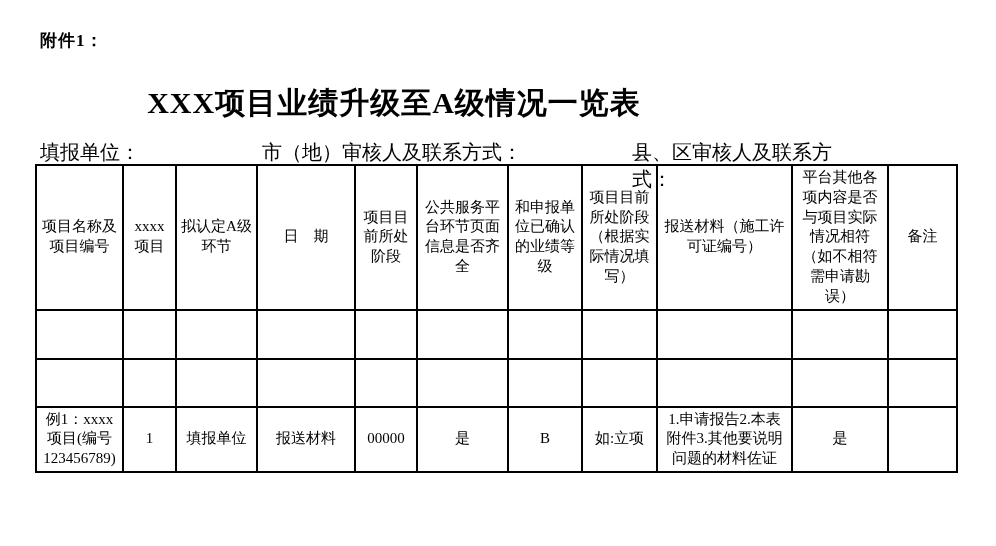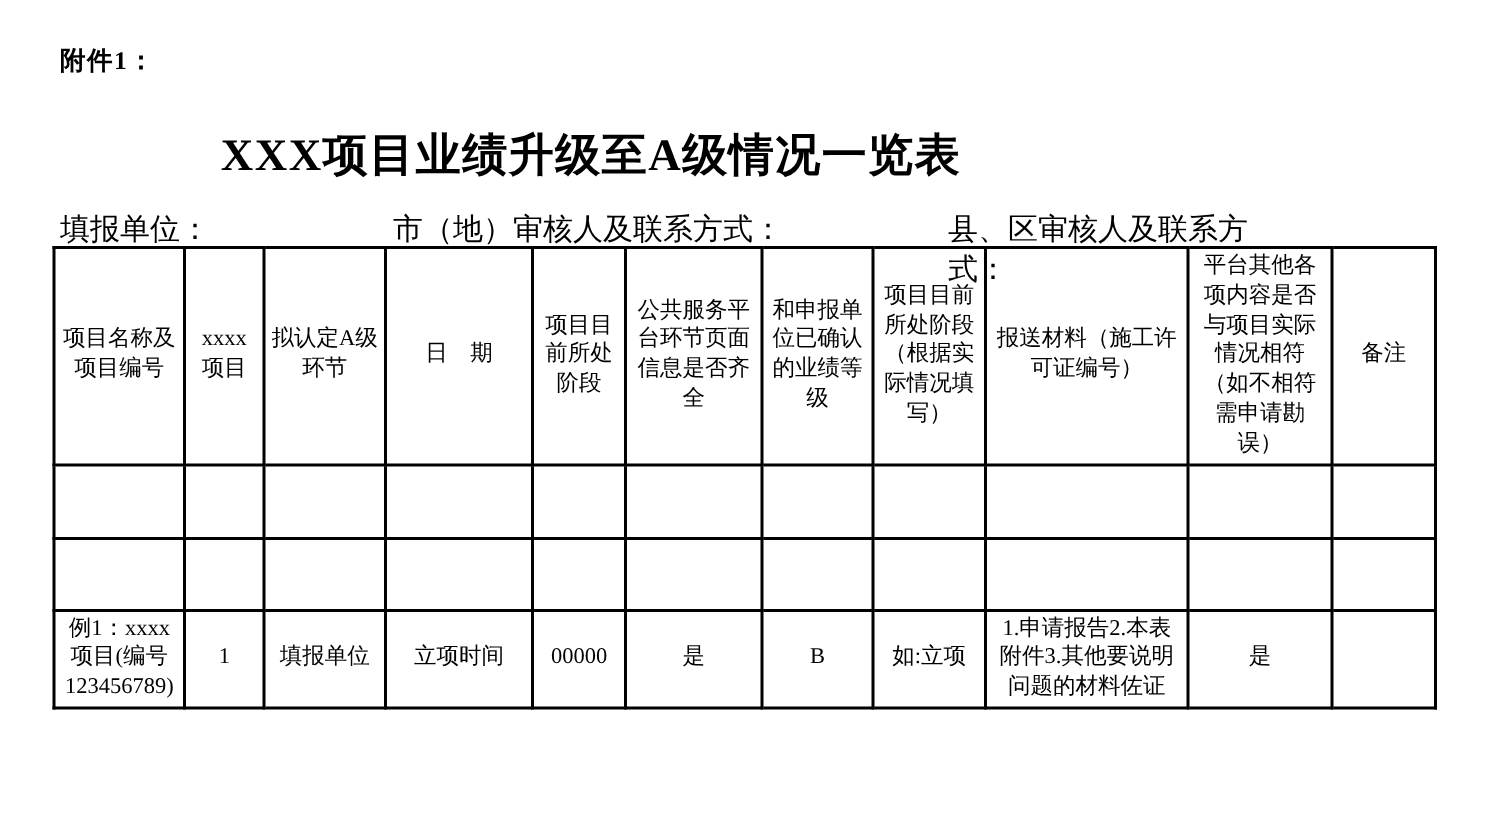--- a/index.html
+++ b/index.html
@@ -138,21 +138,21 @@
           <td></td>
       <td></td>
           <td></td>
       <td></td>
     </tr>
 
     <tr class="example-row">
       <td class="cell-left">例1：xxxx项目(编号123456789)</td>
       <td>1</td>
       <td>填报单位</td>
-      <td>立项时间</td>
+      <td>报送材料</td>
       <td>00000</td>
       <td>是</td>
       <td>B</td>
       <td>如:立项</td>
       <td>1.申请报告2.本表附件3.其他要说明问题的材料佐证</td>
       <td>是</td>
       <td></td>
     </tr>
 
   </tbody>

